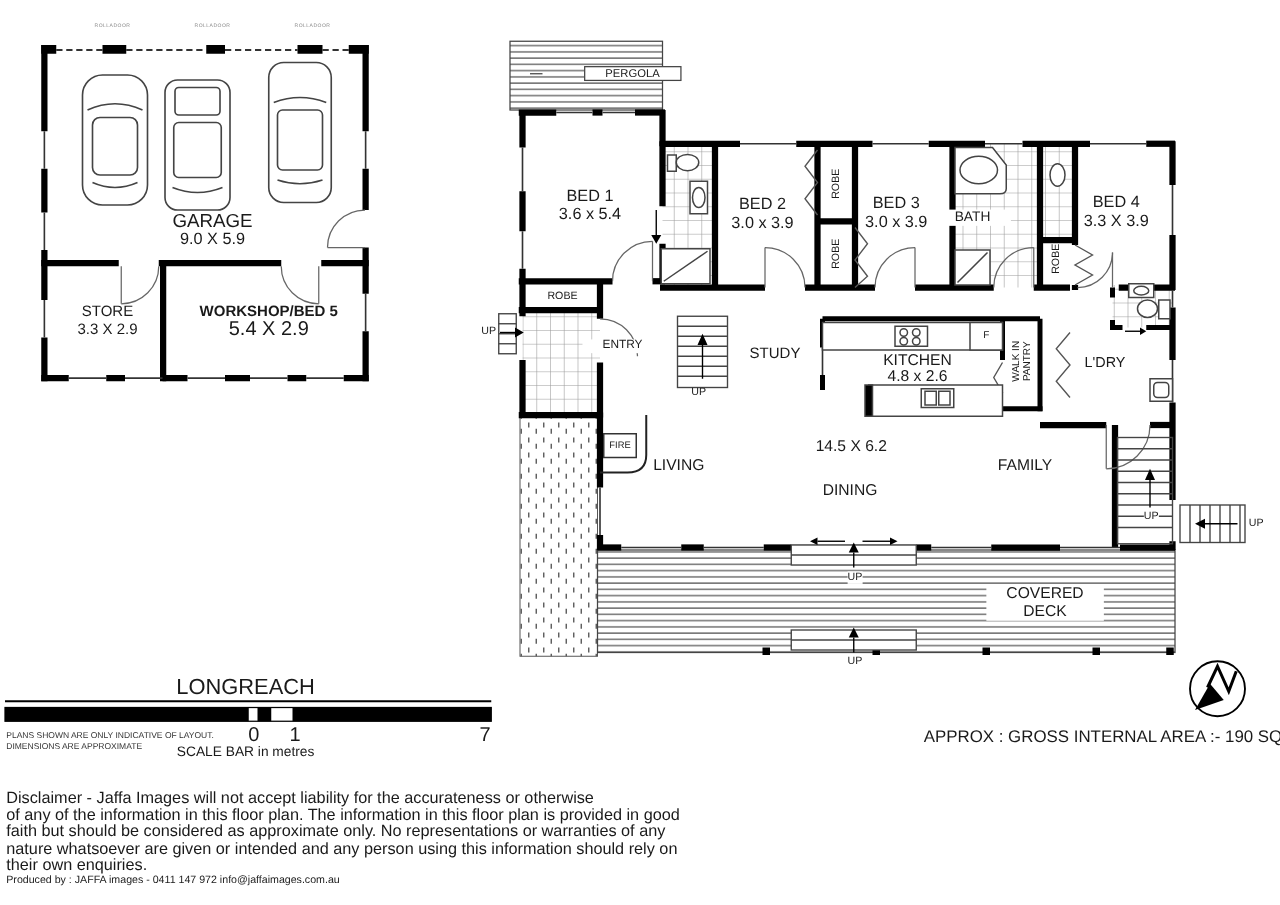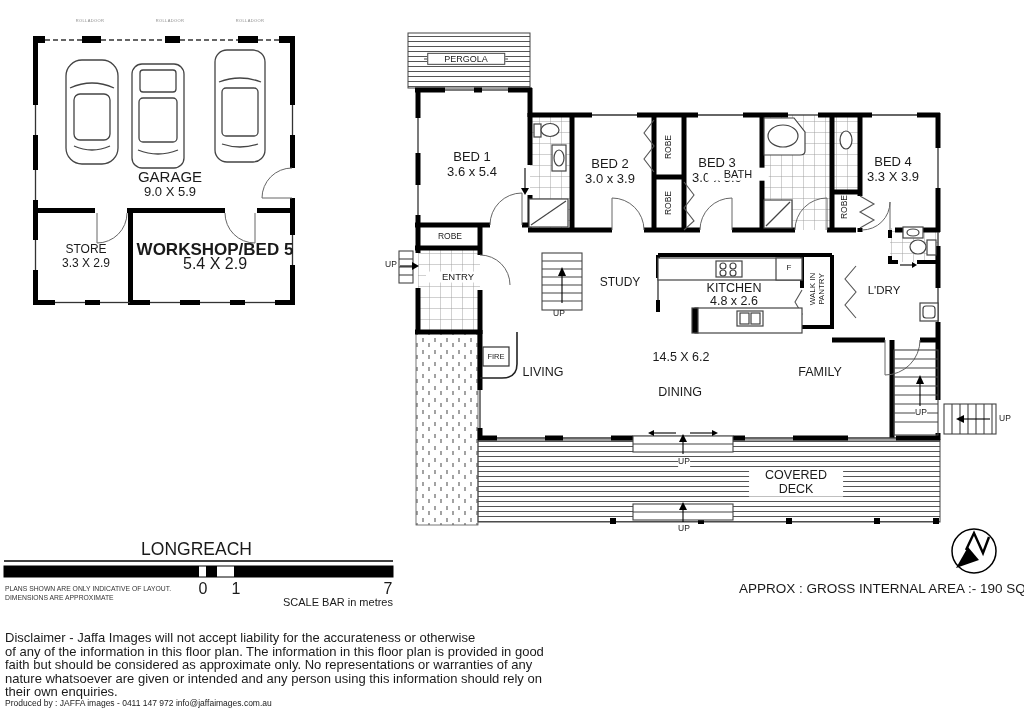--- a/index.html
+++ b/index.html
@@ -6,21 +6,21 @@
   .sheet{
     position:relative;width:1024px;height:724px;background:#fff;overflow:hidden;
     font-family:"Liberation Sans", sans-serif;color:#1a1a1a;
   }
   .sheet svg{position:absolute;left:0;top:0;}
   .lbl{
     position:absolute;transform:translate(-50%,-50%);
     white-space:nowrap;color:#1a1a1a;line-height:1.15;text-align:center;
   }
   .lbl.rot{transform:translate(-50%,-50%) rotate(-90deg);}
-  .lbl.wbg{background:#fff;padding:0 16px;}
+  .lbl.wbg{background:#fff;padding:0 16px;margin-left:40px;}
   .raw{position:absolute;white-space:nowrap;color:#1a1a1a;}
   .pre{white-space:pre-line;}
 </style>
 </head>
 <body>
 
 <div class="sheet">
 
 <svg width="1024" height="724" viewBox="0 0 1024 724">
   <defs>
@@ -384,21 +384,21 @@
   </g>
 </svg>
 
 <div class="lbl" style="left:90px;top:21px;font-size:4px;color:#888;letter-spacing:.4px">ROLLADOOR</div>
 <div class="lbl" style="left:170px;top:21px;font-size:4px;color:#888;letter-spacing:.4px">ROLLADOOR</div>
 <div class="lbl" style="left:250px;top:21px;font-size:4px;color:#888;letter-spacing:.4px">ROLLADOOR</div>
 <div class="lbl" style="left:170px;top:177px;font-size:15px">GARAGE</div>
 <div class="lbl" style="left:170px;top:192px;font-size:13px">9.0 X 5.9</div>
 <div class="lbl" style="left:86px;top:250px;font-size:12px">STORE</div>
 <div class="lbl" style="left:86px;top:264px;font-size:12px">3.3 X 2.9</div>
-<div class="lbl" style="left:215px;top:250px;font-size:17px;font-weight:700">WORKSHOP/BED 5</div>
+<div class="lbl" style="left:215px;top:250px;font-size:12px;font-weight:700">WORKSHOP/BED 5</div>
 <div class="lbl" style="left:215px;top:264px;font-size:16px">5.4 X 2.9</div>
 
 <div class="lbl wbg" style="left:466px;top:59px;font-size:9px;border:1px solid #444">PERGOLA</div>
 <div class="lbl" style="left:472px;top:157px;font-size:13px">BED 1</div>
 <div class="lbl" style="left:472px;top:172px;font-size:13px">3.6 x 5.4</div>
 <div class="lbl" style="left:450px;top:237px;font-size:8.5px">ROBE</div>
 <div class="lbl" style="left:610px;top:164px;font-size:13px">BED 2</div>
 <div class="lbl" style="left:610px;top:179px;font-size:13px">3.0 x 3.9</div>
 <div class="lbl rot" style="left:669px;top:147px;font-size:8.5px">ROBE</div>
 <div class="lbl rot" style="left:669px;top:203px;font-size:8.5px">ROBE</div>
@@ -436,21 +436,21 @@
 </div>
 <div class="lbl" style="left:684px;top:462px;font-size:8.5px;background:#fff">UP</div>
 <div class="lbl" style="left:684px;top:529px;font-size:8.5px">UP</div>
 
 <div class="raw" style="left:0;top:539px;width:393px;text-align:center;font-size:17.5px">LONGREACH</div>
 <div class="lbl" style="left:203px;top:589px;font-size:16px">0</div>
 <div class="lbl" style="left:236px;top:589px;font-size:16px">1</div>
 <div class="lbl" style="left:388px;top:589px;font-size:16px">7</div>
 <div class="raw" style="left:5px;top:585px;font-size:6.8px;color:#333">PLANS SHOWN ARE ONLY INDICATIVE OF LAYOUT.</div>
 <div class="raw" style="left:5px;top:594px;font-size:6.8px;color:#333">DIMENSIONS ARE APPROXIMATE</div>
-<div class="raw" style="left:0;top:596px;width:393px;text-align:right;font-size:11px">SCALE BAR in metres</div>
+<div class="raw" style="left:0;top:596px;width:393px;text-align:center;font-size:11px">SCALE BAR in metres</div>
 <div class="lbl" style="left:888px;top:589px;font-size:13.5px">APPROX : GROSS INTERNAL AREA :- 190 SQM</div>
 
 <div class="raw pre" style="left:5px;top:631px;font-size:13px;line-height:13.6px">Disclaimer - Jaffa Images will not accept liability for the accurateness or otherwise
 of any of the information in this floor plan. The information in this floor plan is provided in good
 faith but  should be considered as  approximate only.  No representations or warranties of any
 nature whatsoever are given or intended and any person using this information should rely on
 their own enquiries.</div>
 <div class="raw" style="left:5px;top:698px;font-size:8.5px">Produced by : JAFFA images - 0411 147 972 info@jaffaimages.com.au</div>
 
 </div>

